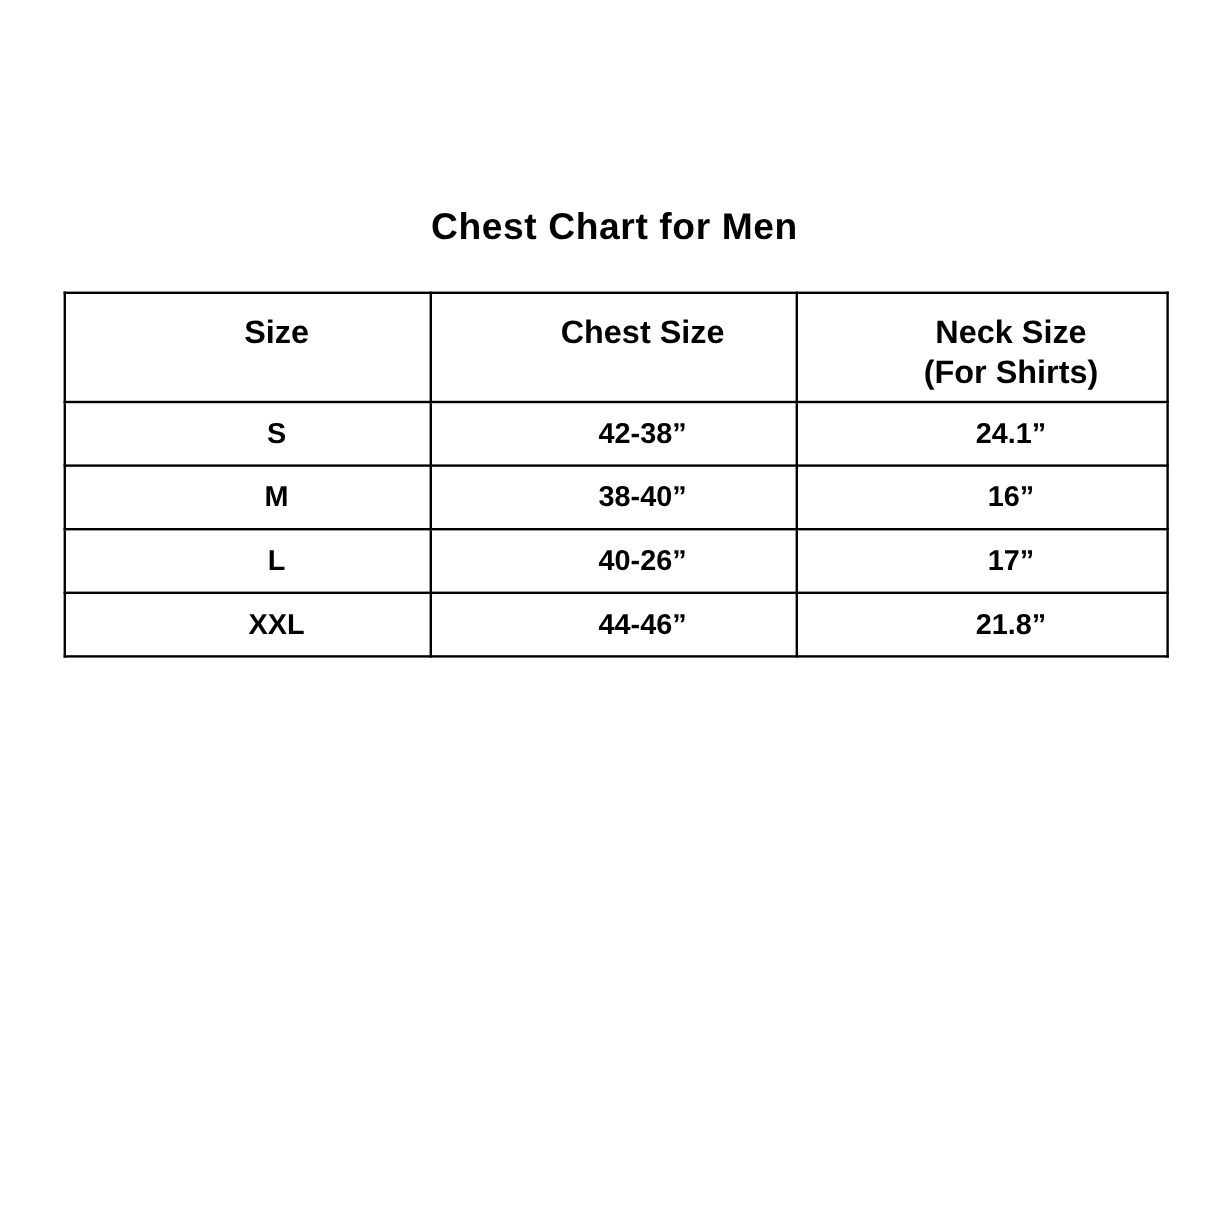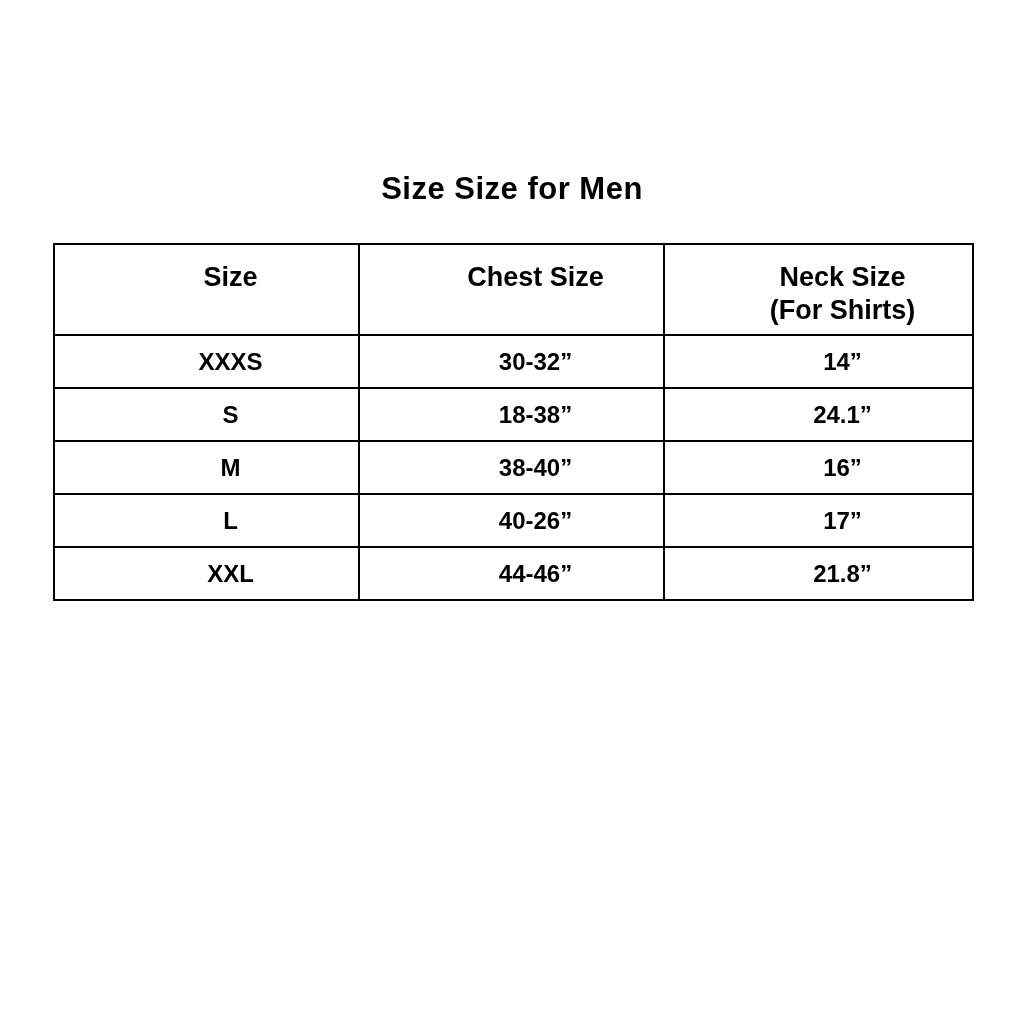--- a/index.html
+++ b/index.html
@@ -47,21 +47,21 @@
     font-size: 24px;
     vertical-align: middle;
   }
   col.c1 { width: 305px; }
   col.c2 { width: 305px; }
   col.c3 { width: 309px; }
 </style>
 </head>
 <body>
 
-<div class="page-title">Size Size for Men</div>
+<div class="page-title">Chest Chart for Men</div>
 
 <table class="size-chart">
   <colgroup>
       <col class="c1">
       <col class="c2">
       <col class="c3">
     </colgroup>
   <thead>
     <tr>
       <th>
@@ -73,27 +73,22 @@
         <div></div>
       </th>
       <th>
         <div>Neck Size</div>
         <div>(For Shirts)</div>
       </th>
     </tr>
   </thead>
   <tbody>
     <tr>
-      <td>XXXS</td>
-      <td>30-32”</td>
-      <td>14”</td>
-    </tr>
-    <tr>
       <td>S</td>
-      <td>18-38”</td>
+      <td>42-38”</td>
       <td>24.1”</td>
     </tr>
     <tr>
       <td>M</td>
       <td>38-40”</td>
       <td>16”</td>
     </tr>
     <tr>
       <td>L</td>
       <td>40-26”</td>

